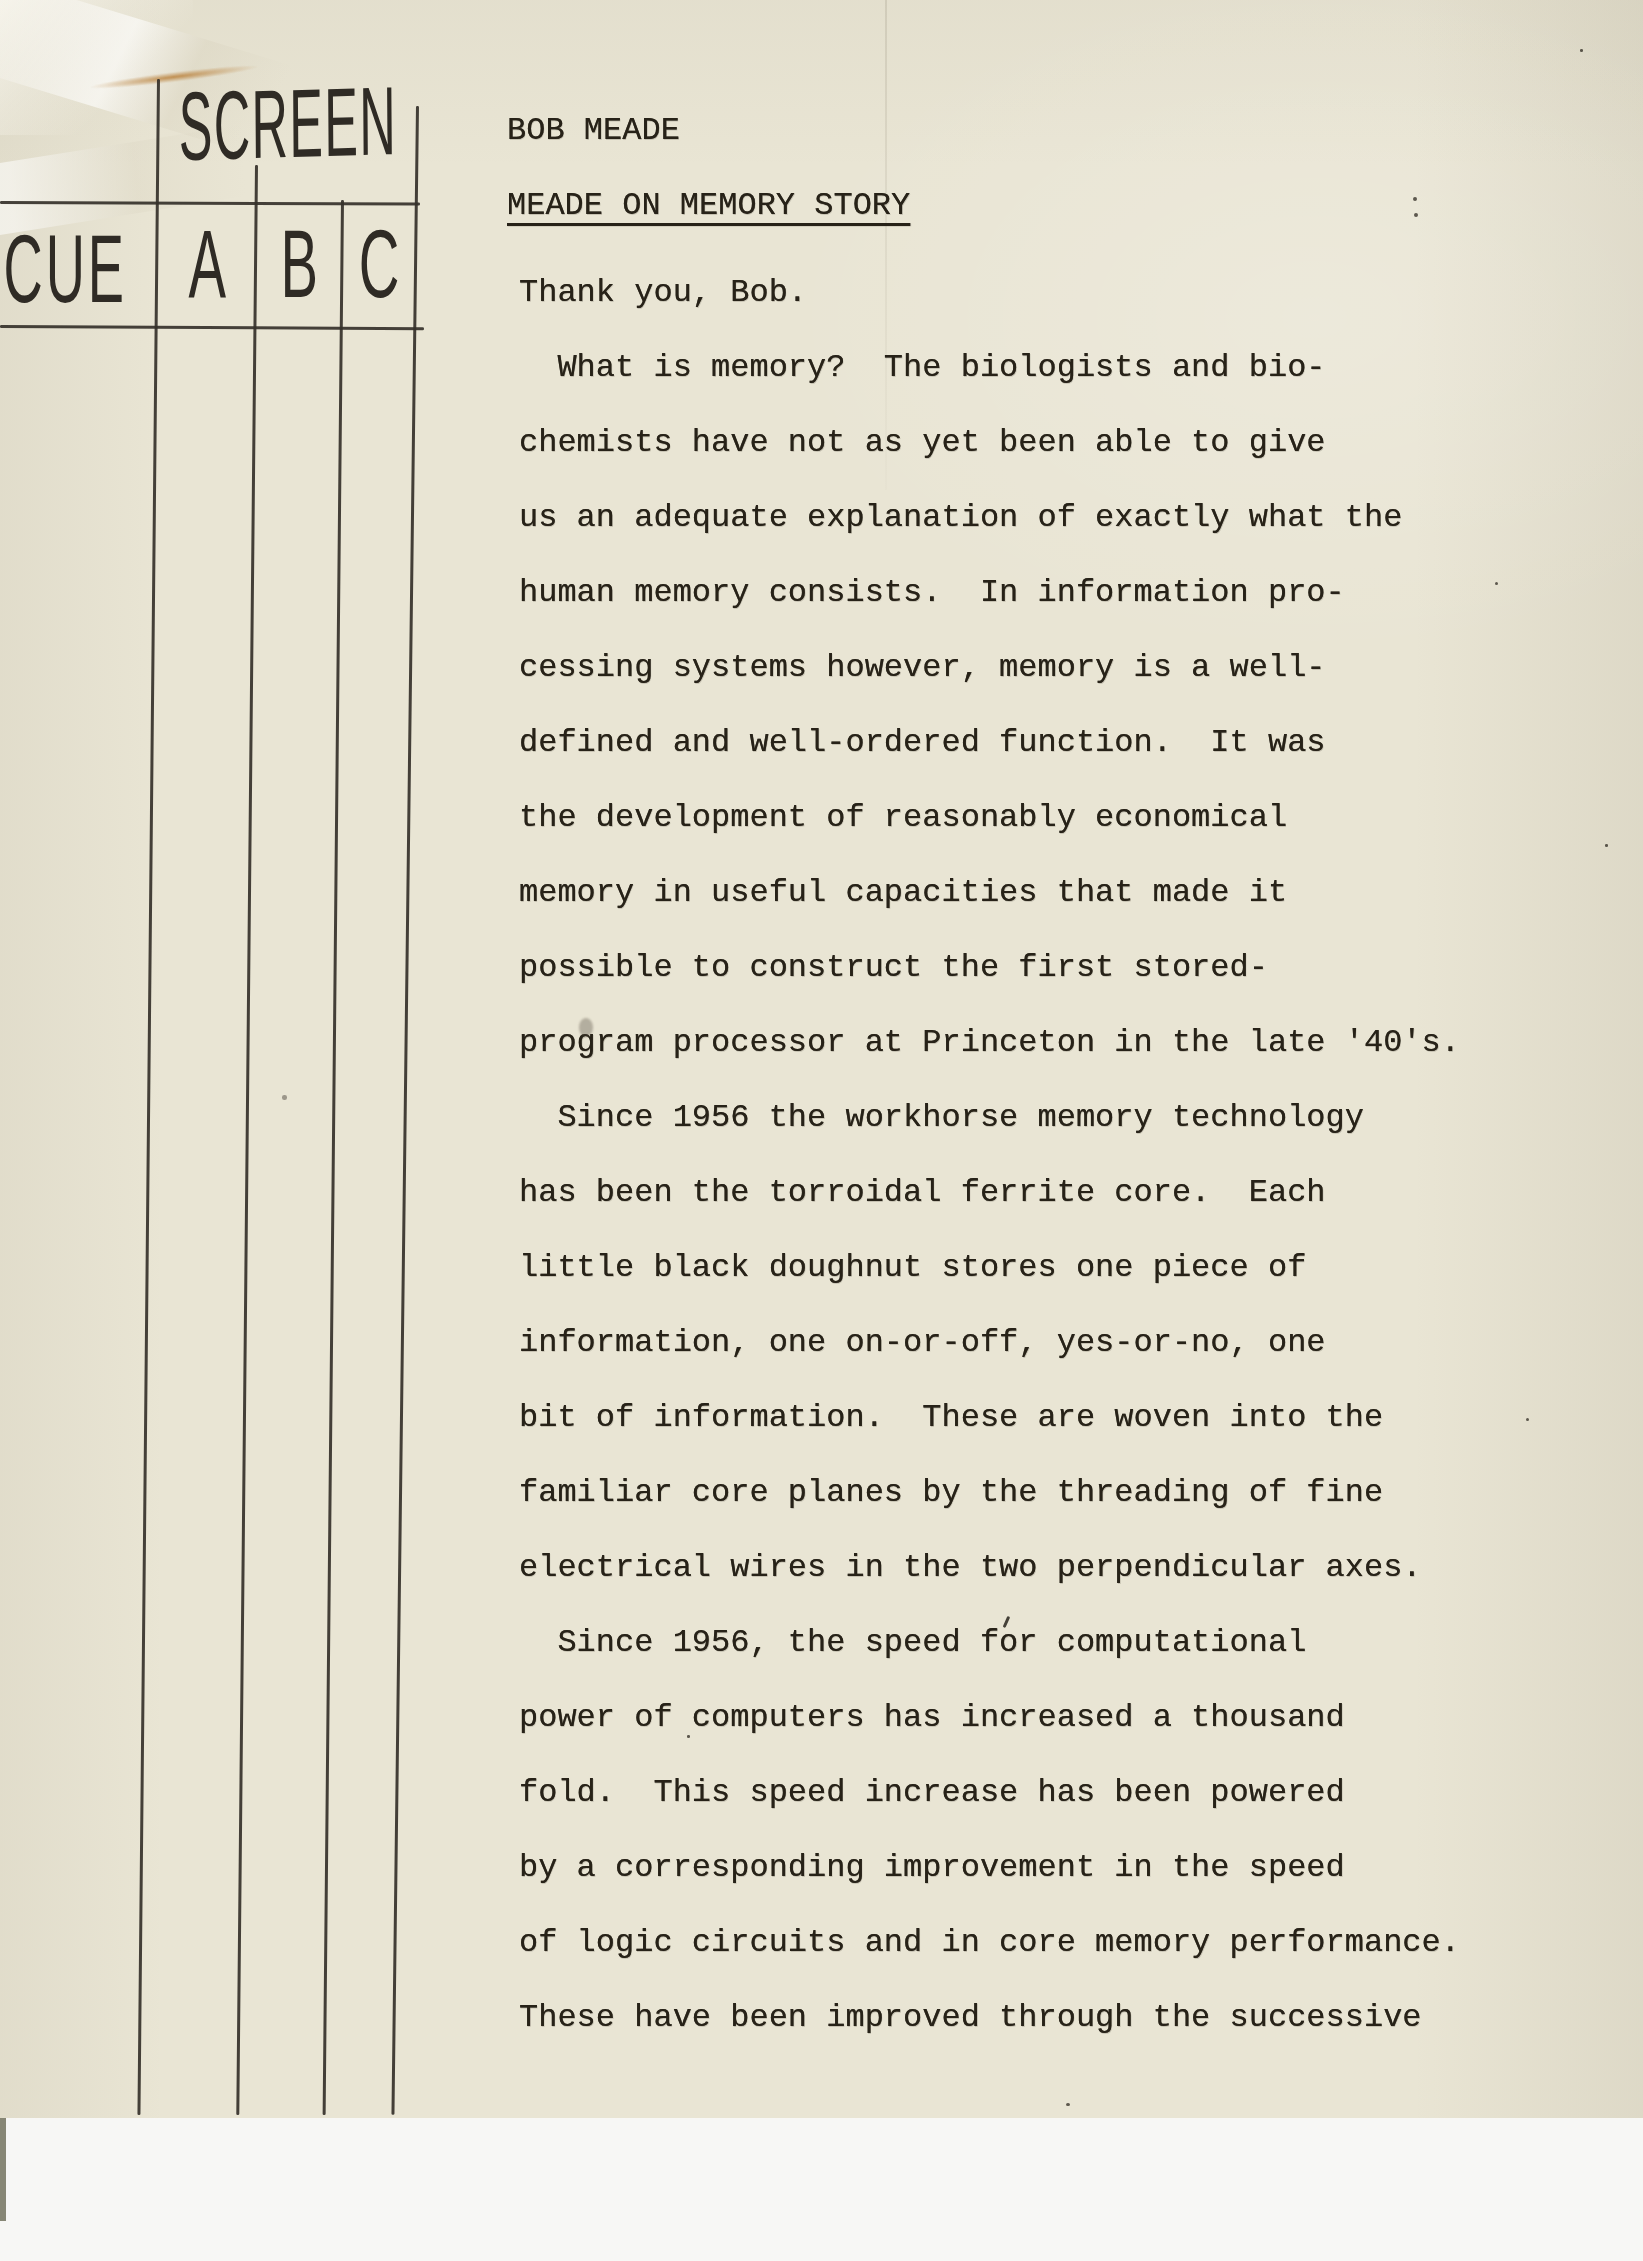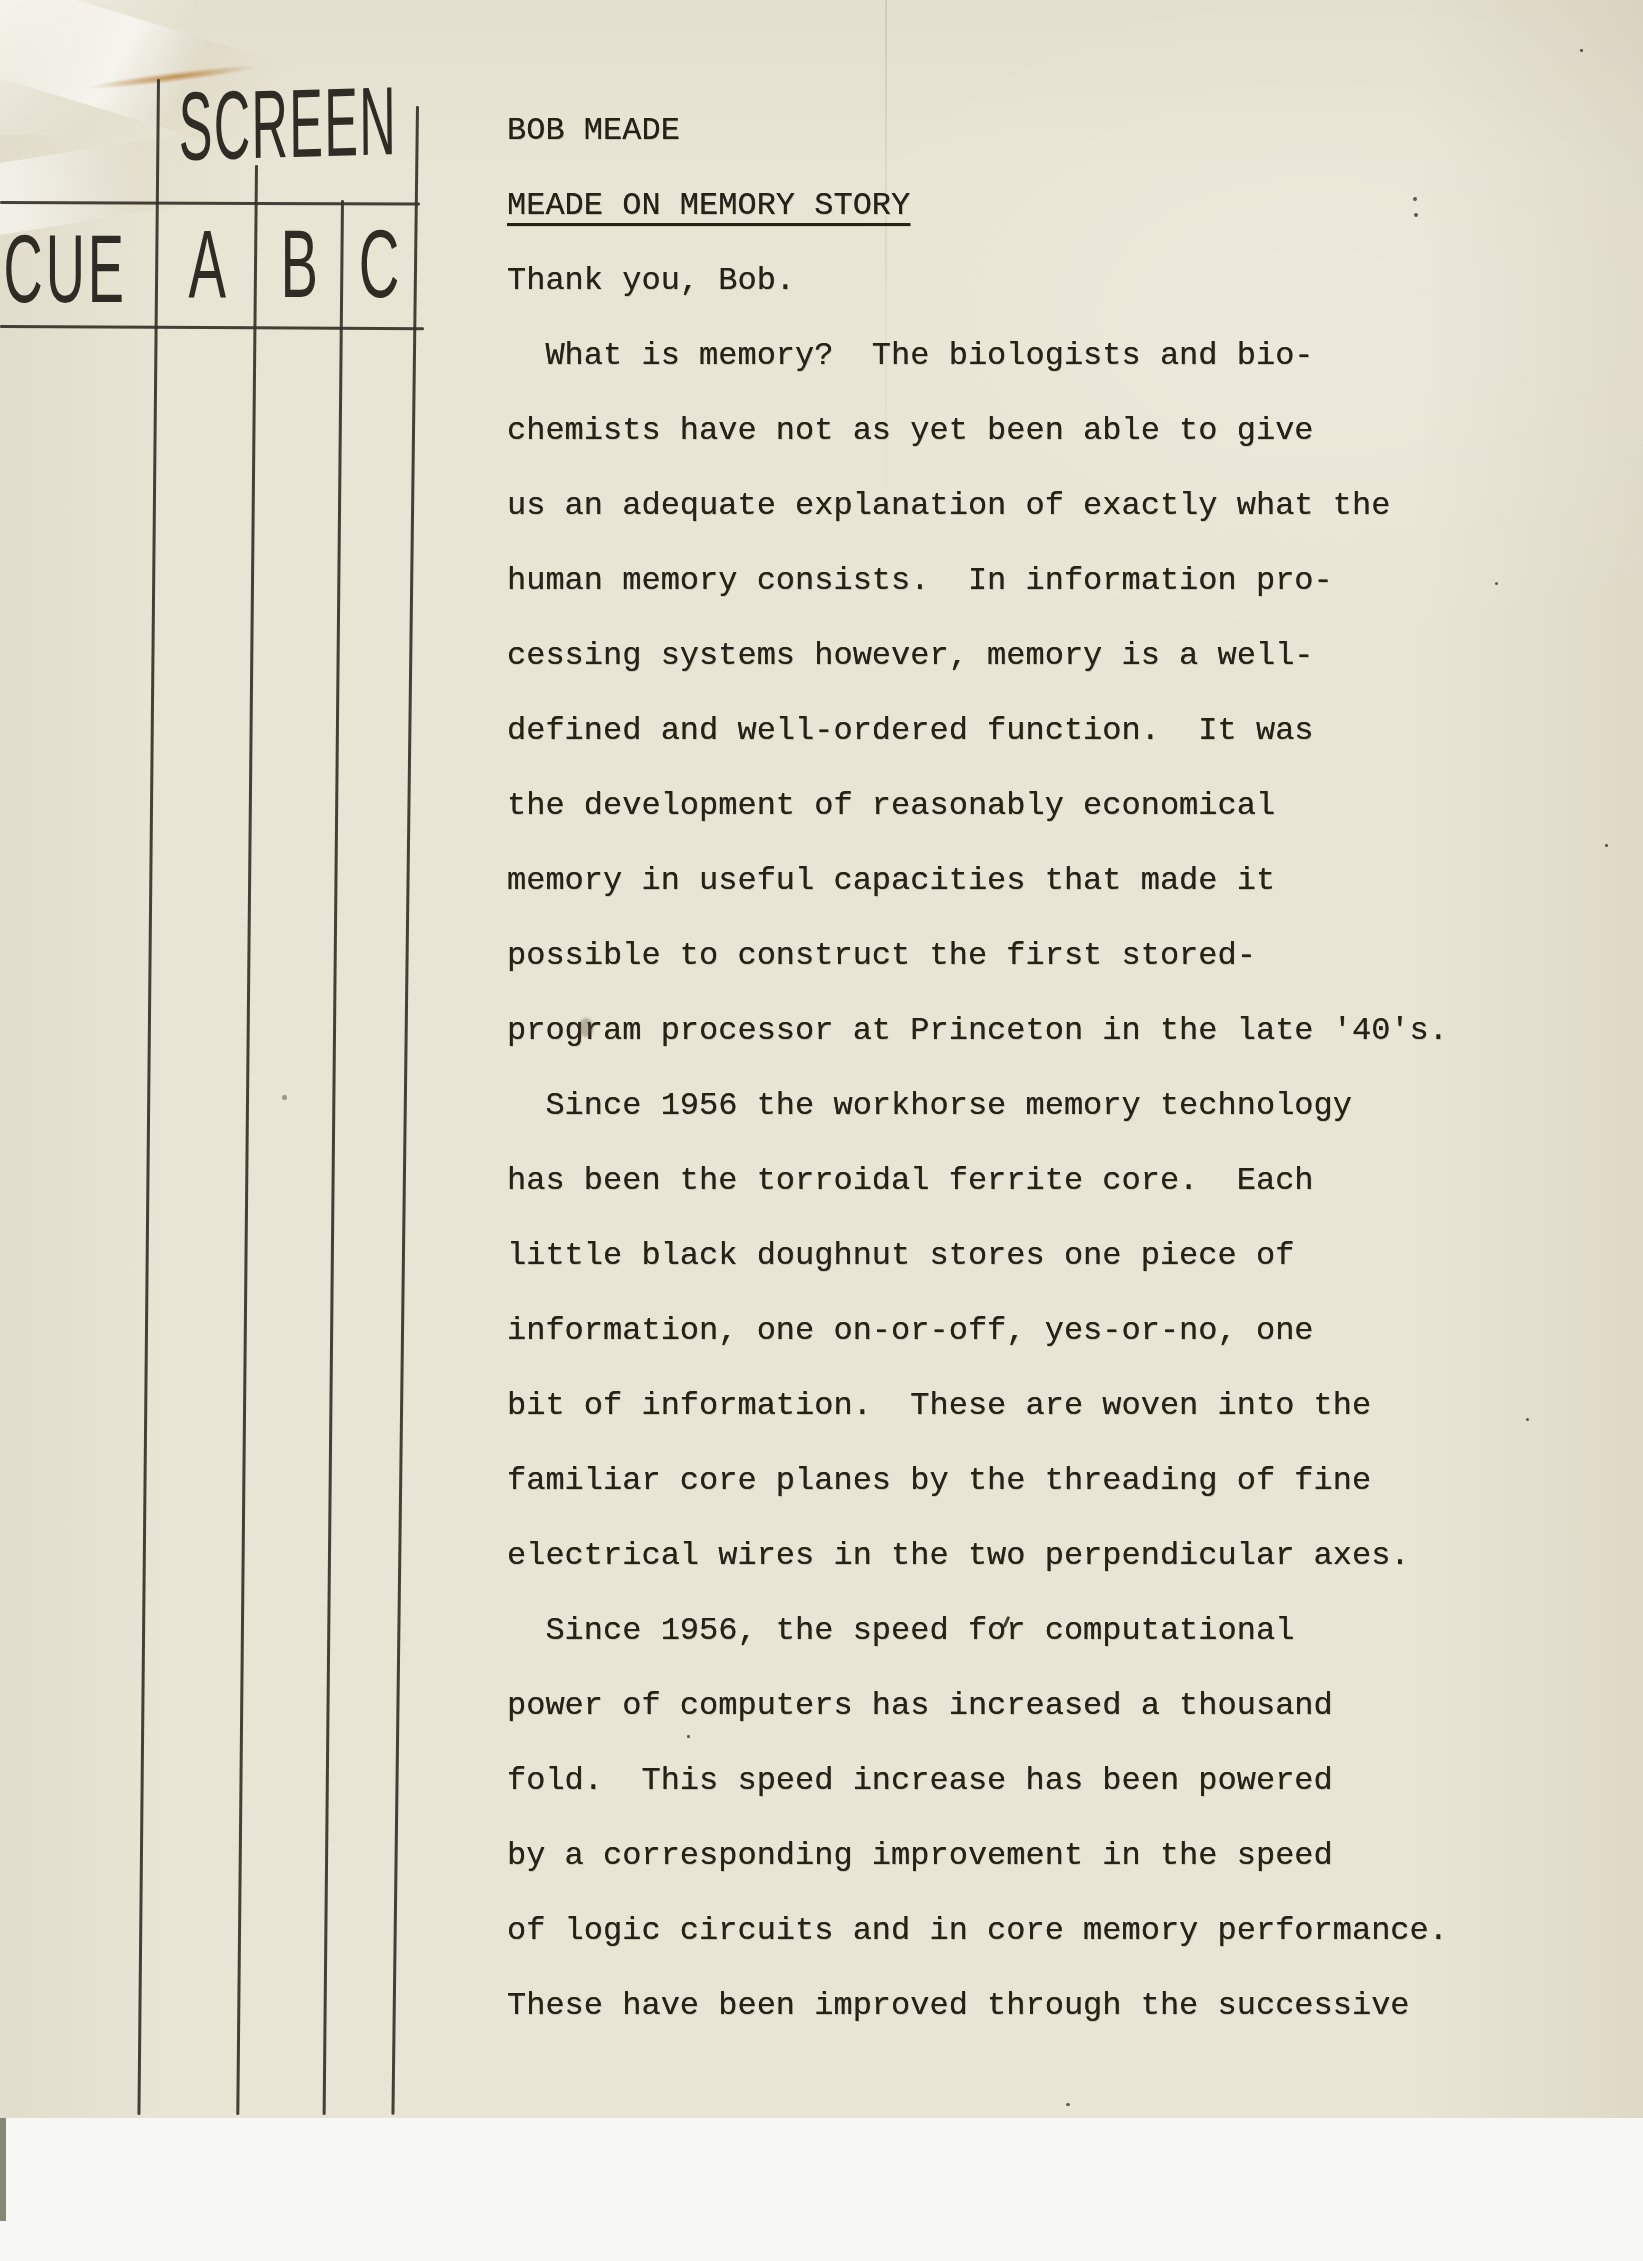--- a/index.html
+++ b/index.html
@@ -102,21 +102,21 @@
     text-shadow: 0 0 0.6px rgba(39,34,24,0.70), 0.6px 0.6px 0 rgba(39,34,24,0.18);
   }
   .typed .speaker { height: 75px; }
   .typed .title {
     height: 75px;
     text-decoration: underline;
     text-decoration-thickness: 3.2px;
     text-underline-offset: 9px;
   }
   .typed pre {
-    margin: 0;
+    margin: 12px;
     font: inherit;
     white-space: pre;
   }
   
   .speck {
     position: absolute;
     background: rgba(45,40,32,0.75);
     border-radius: 50%;
   }
   .smudge {

